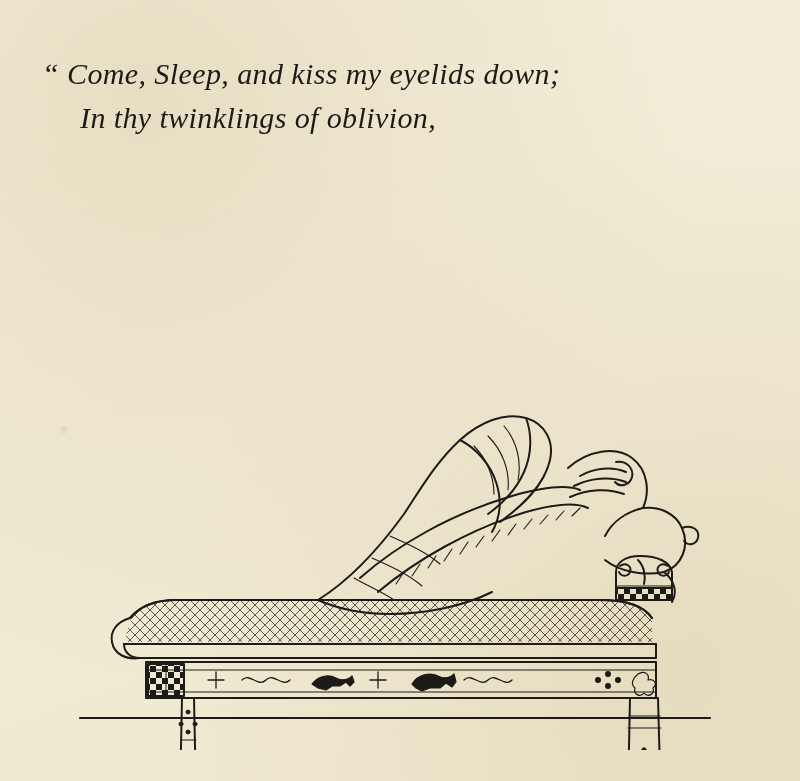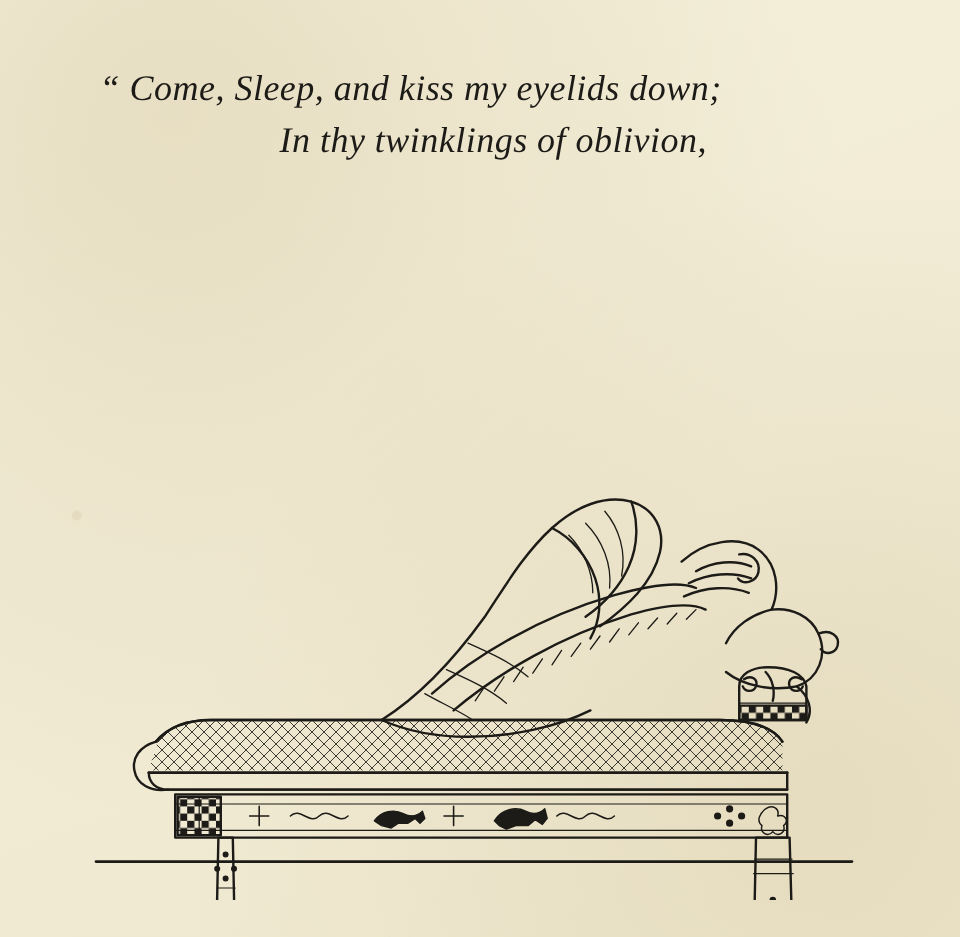--- a/index.html
+++ b/index.html
@@ -32,22 +32,22 @@
     width: 700px;
     color: #1d1b17;
     font-style: italic;
     font-size: 30px;
     line-height: 1.47;
     letter-spacing: 0.4px;
   }
   .poem .line {
     white-space: pre;
   }
-  .poem .line.l1 { text-indent: 0; margin-left: 41px; }
-  .poem .line.l2 { padding-left: 38px; text-align: center; }
+  .poem .line.l1 { text-indent: 0; }
+  .poem .line.l2 { padding-left: 38px; }
   .poem .line.l3 { padding-left: 38px; }
 
   .illustration {
     position: absolute;
     left: 60px;
     top: 300px;
     width: 700px;
     height: 450px;
   }
   .illustration svg {

